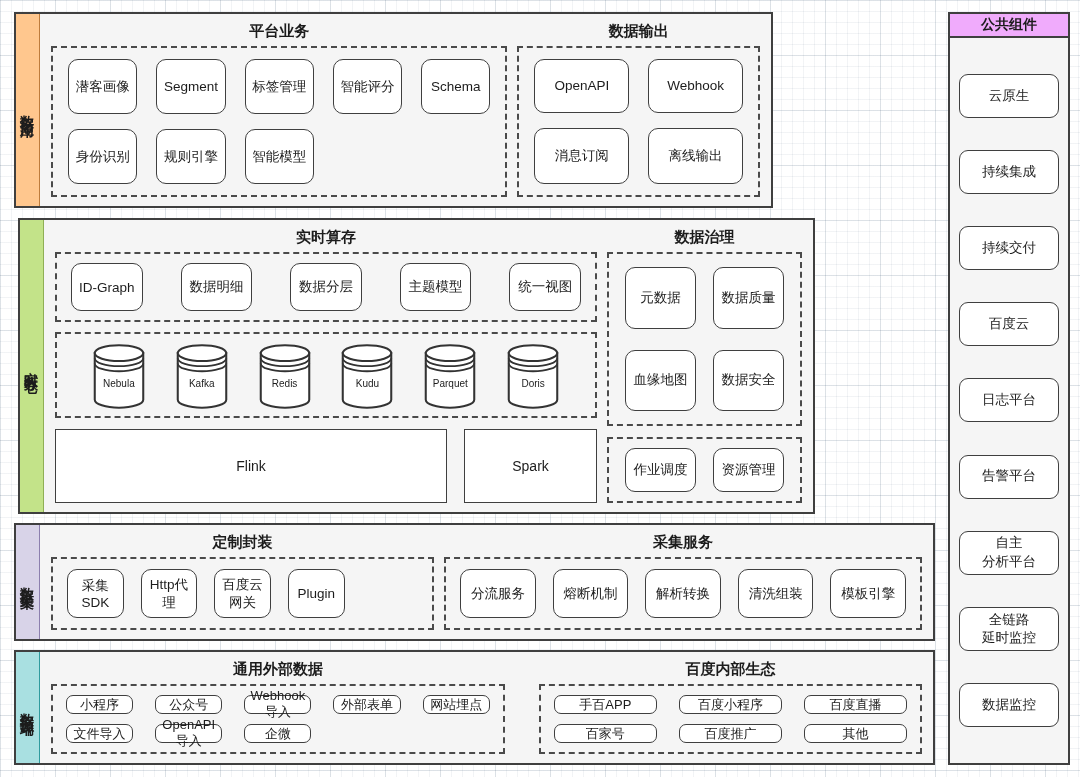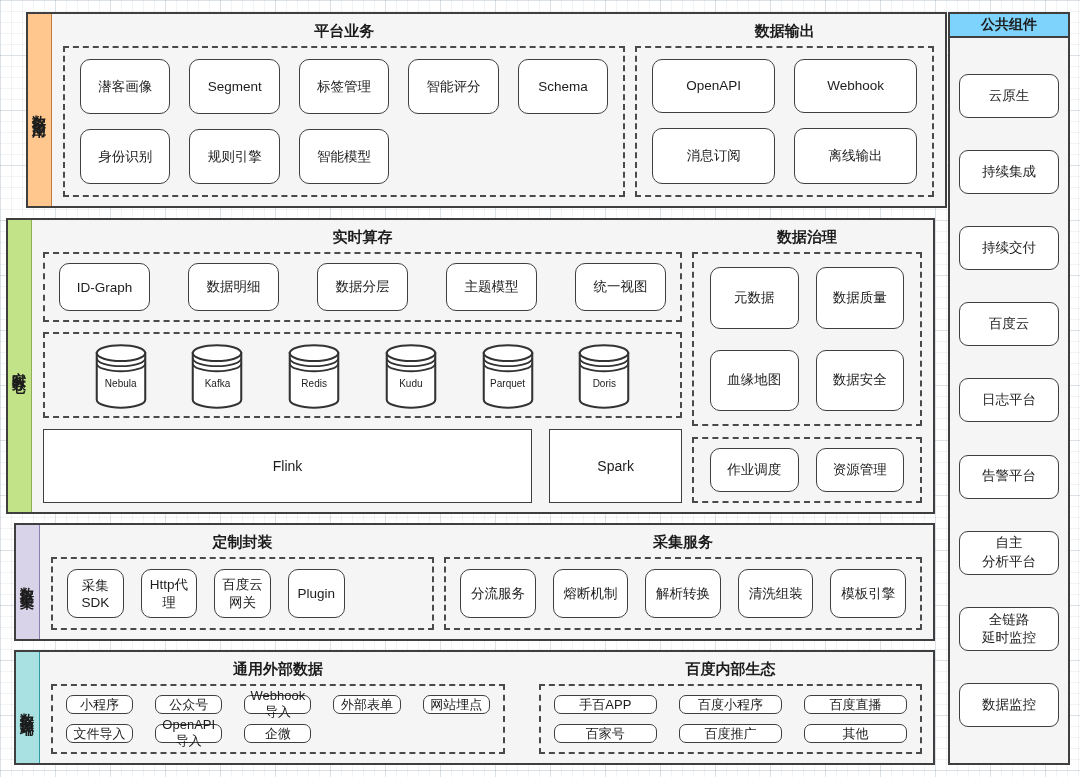--- a/index.html
+++ b/index.html
@@ -45,25 +45,25 @@
     border:1.5px solid #3F3F3F;
     border-radius:10px;
     display:flex; align-items:center; justify-content:center;
     text-align:center;
     font-size:13.5px;
     padding:2px 4px;
     min-height:0;
   }
   .node.flat{ border-radius:7px; font-size:13px; }
   
-  #sec-app{ left:14px; top:12px; width:921px; height:196px;margin-left:12px; }
+  #sec-app{ left:14px; top:12px; width:759px; height:196px; }
   #sec-app .g-platform{ flex:3.67; } #sec-app .g-analysis{ flex:2.85; } #sec-app .g-output{ flex:1.95; }
   #sec-app .dashed{ padding:11px 15px; row-gap:15px; column-gap:19px; }
   
-  #sec-dw{ left:6px; top:218px; width:929px; height:296px; }
+  #sec-dw{ left:18px; top:218px; width:797px; height:296px; }
   #sec-dw .col-left{ flex:2.78; display:flex; flex-direction:column; min-width:0; }
   #sec-dw .col-right{ flex:1; display:flex; flex-direction:column; min-width:0; }
   .dashed.row5{ flex:0 0 70px; padding:9px 14px; column-gap:38px; }
   .dashed.cylrow{ flex:0 0 86px; display:flex; justify-content:space-evenly; align-items:center; padding:4px 8px; margin-top:10px; }
   .engine-row{ flex:1; display:flex; gap:17px; margin-top:11px; }
   .engine{
     background:#fff; border:1.5px solid #3F3F3F;
     display:flex; align-items:center; justify-content:center;
     font-size:14px;
   }
@@ -282,21 +282,21 @@
           <div class="node flat">百度直播</div>
           <div class="node flat">百家号</div>
           <div class="node flat">百度推广</div>
           <div class="node flat">其他</div>
         </div>
     </div>
   </div>
 </div>
 
 <div id="sidebar">
-  <div class="sb-header" style="background: #7dd3fc;">公共组件</div>
+  <div class="sb-header" style="background: #f0abfc;">公共组件</div>
   <div class="sb-items">
       <div class="node">云原生</div>
       <div class="node">持续集成</div>
       <div class="node">持续交付</div>
       <div class="node">百度云</div>
       <div class="node">日志平台</div>
       <div class="node">告警平台</div>
       <div class="node">自主
 分析平台</div>
       <div class="node">全链路

